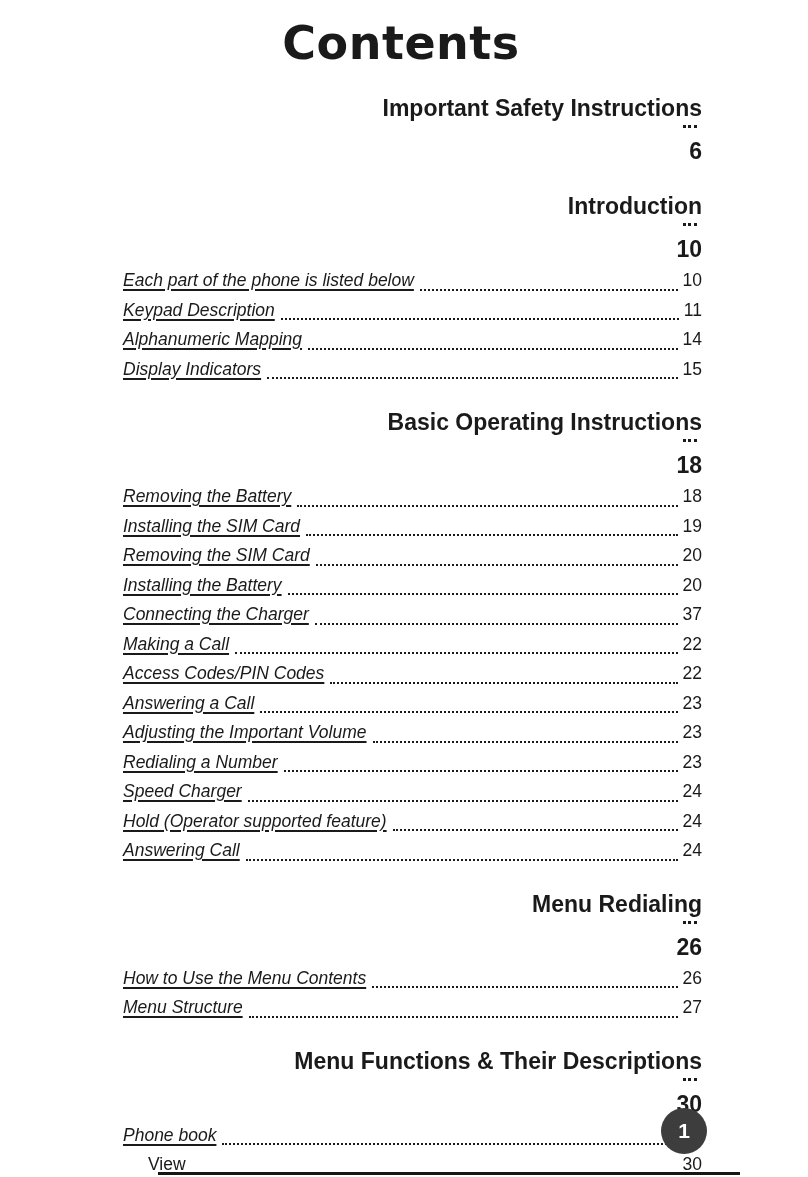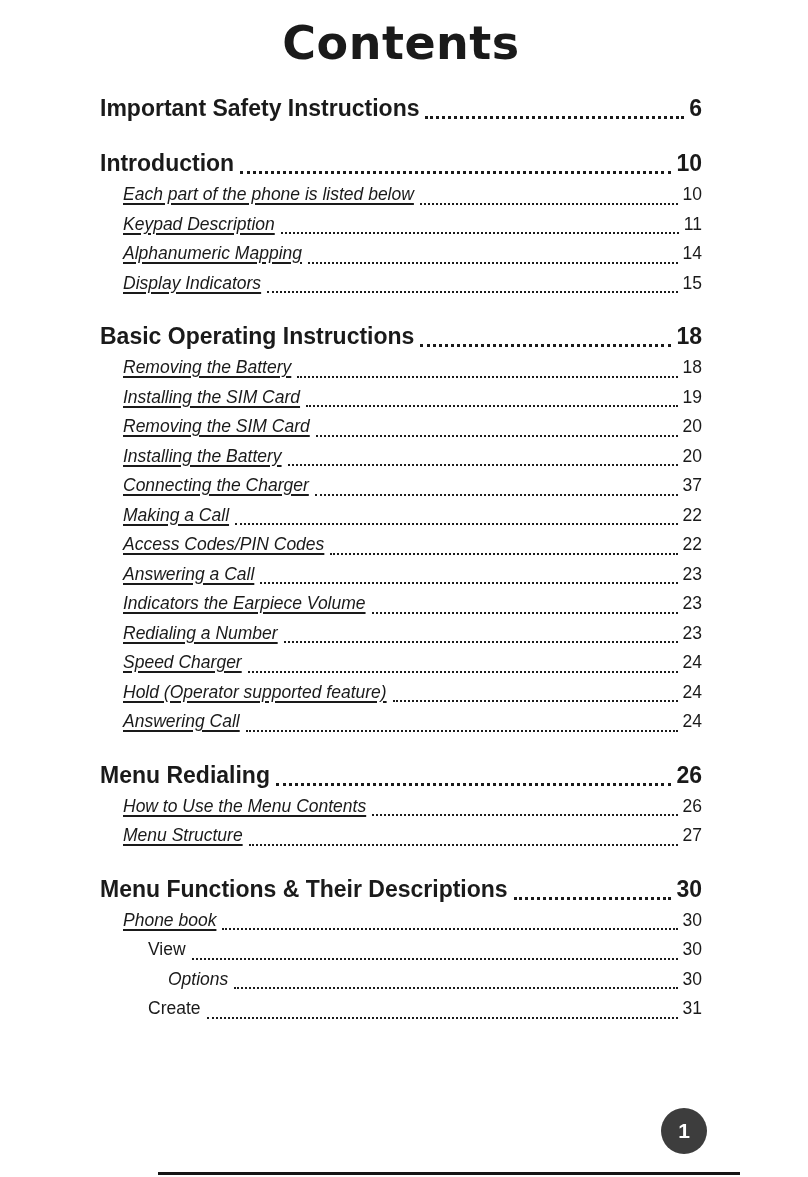--- a/index.html
+++ b/index.html
@@ -33,20 +33,21 @@
     flex: 1 1 auto;
     min-width: 14px;
     border-bottom: 2.5px dotted #1a1a1a;
     margin: 0 5px 5px 6px;
   }
   .level-1 {
     font-size: 23px;
     font-weight: 700;
     line-height: 34px;
     margin-top: 21px;
+    flex-direction: column;
   }
   .level-1 .dots {
     border-bottom-width: 3.5px;
     margin-bottom: 6px;
   }
   .level-2, .level-3, .level-4 {
     font-size: 17.5px;
     line-height: 29.5px;
   }
   .level-2 { padding-left: 23px; }
@@ -159,21 +160,21 @@
     <span class="label">Access Codes/PIN Codes</span>
     <span class="dots"></span>
     <span class="pagenum">22</span>
   </div>
       <div class="toc-row level-2">
     <span class="label">Answering a Call</span>
     <span class="dots"></span>
     <span class="pagenum">23</span>
   </div>
       <div class="toc-row level-2">
-    <span class="label">Indicators the Earpiece Volume</span>
+    <span class="label">Adjusting the Important Volume</span>
     <span class="dots"></span>
     <span class="pagenum">23</span>
   </div>
       <div class="toc-row level-2">
     <span class="label">Redialing a Number</span>
     <span class="dots"></span>
     <span class="pagenum">23</span>
   </div>
       <div class="toc-row level-2">
     <span class="label">Speed Charger</span>

